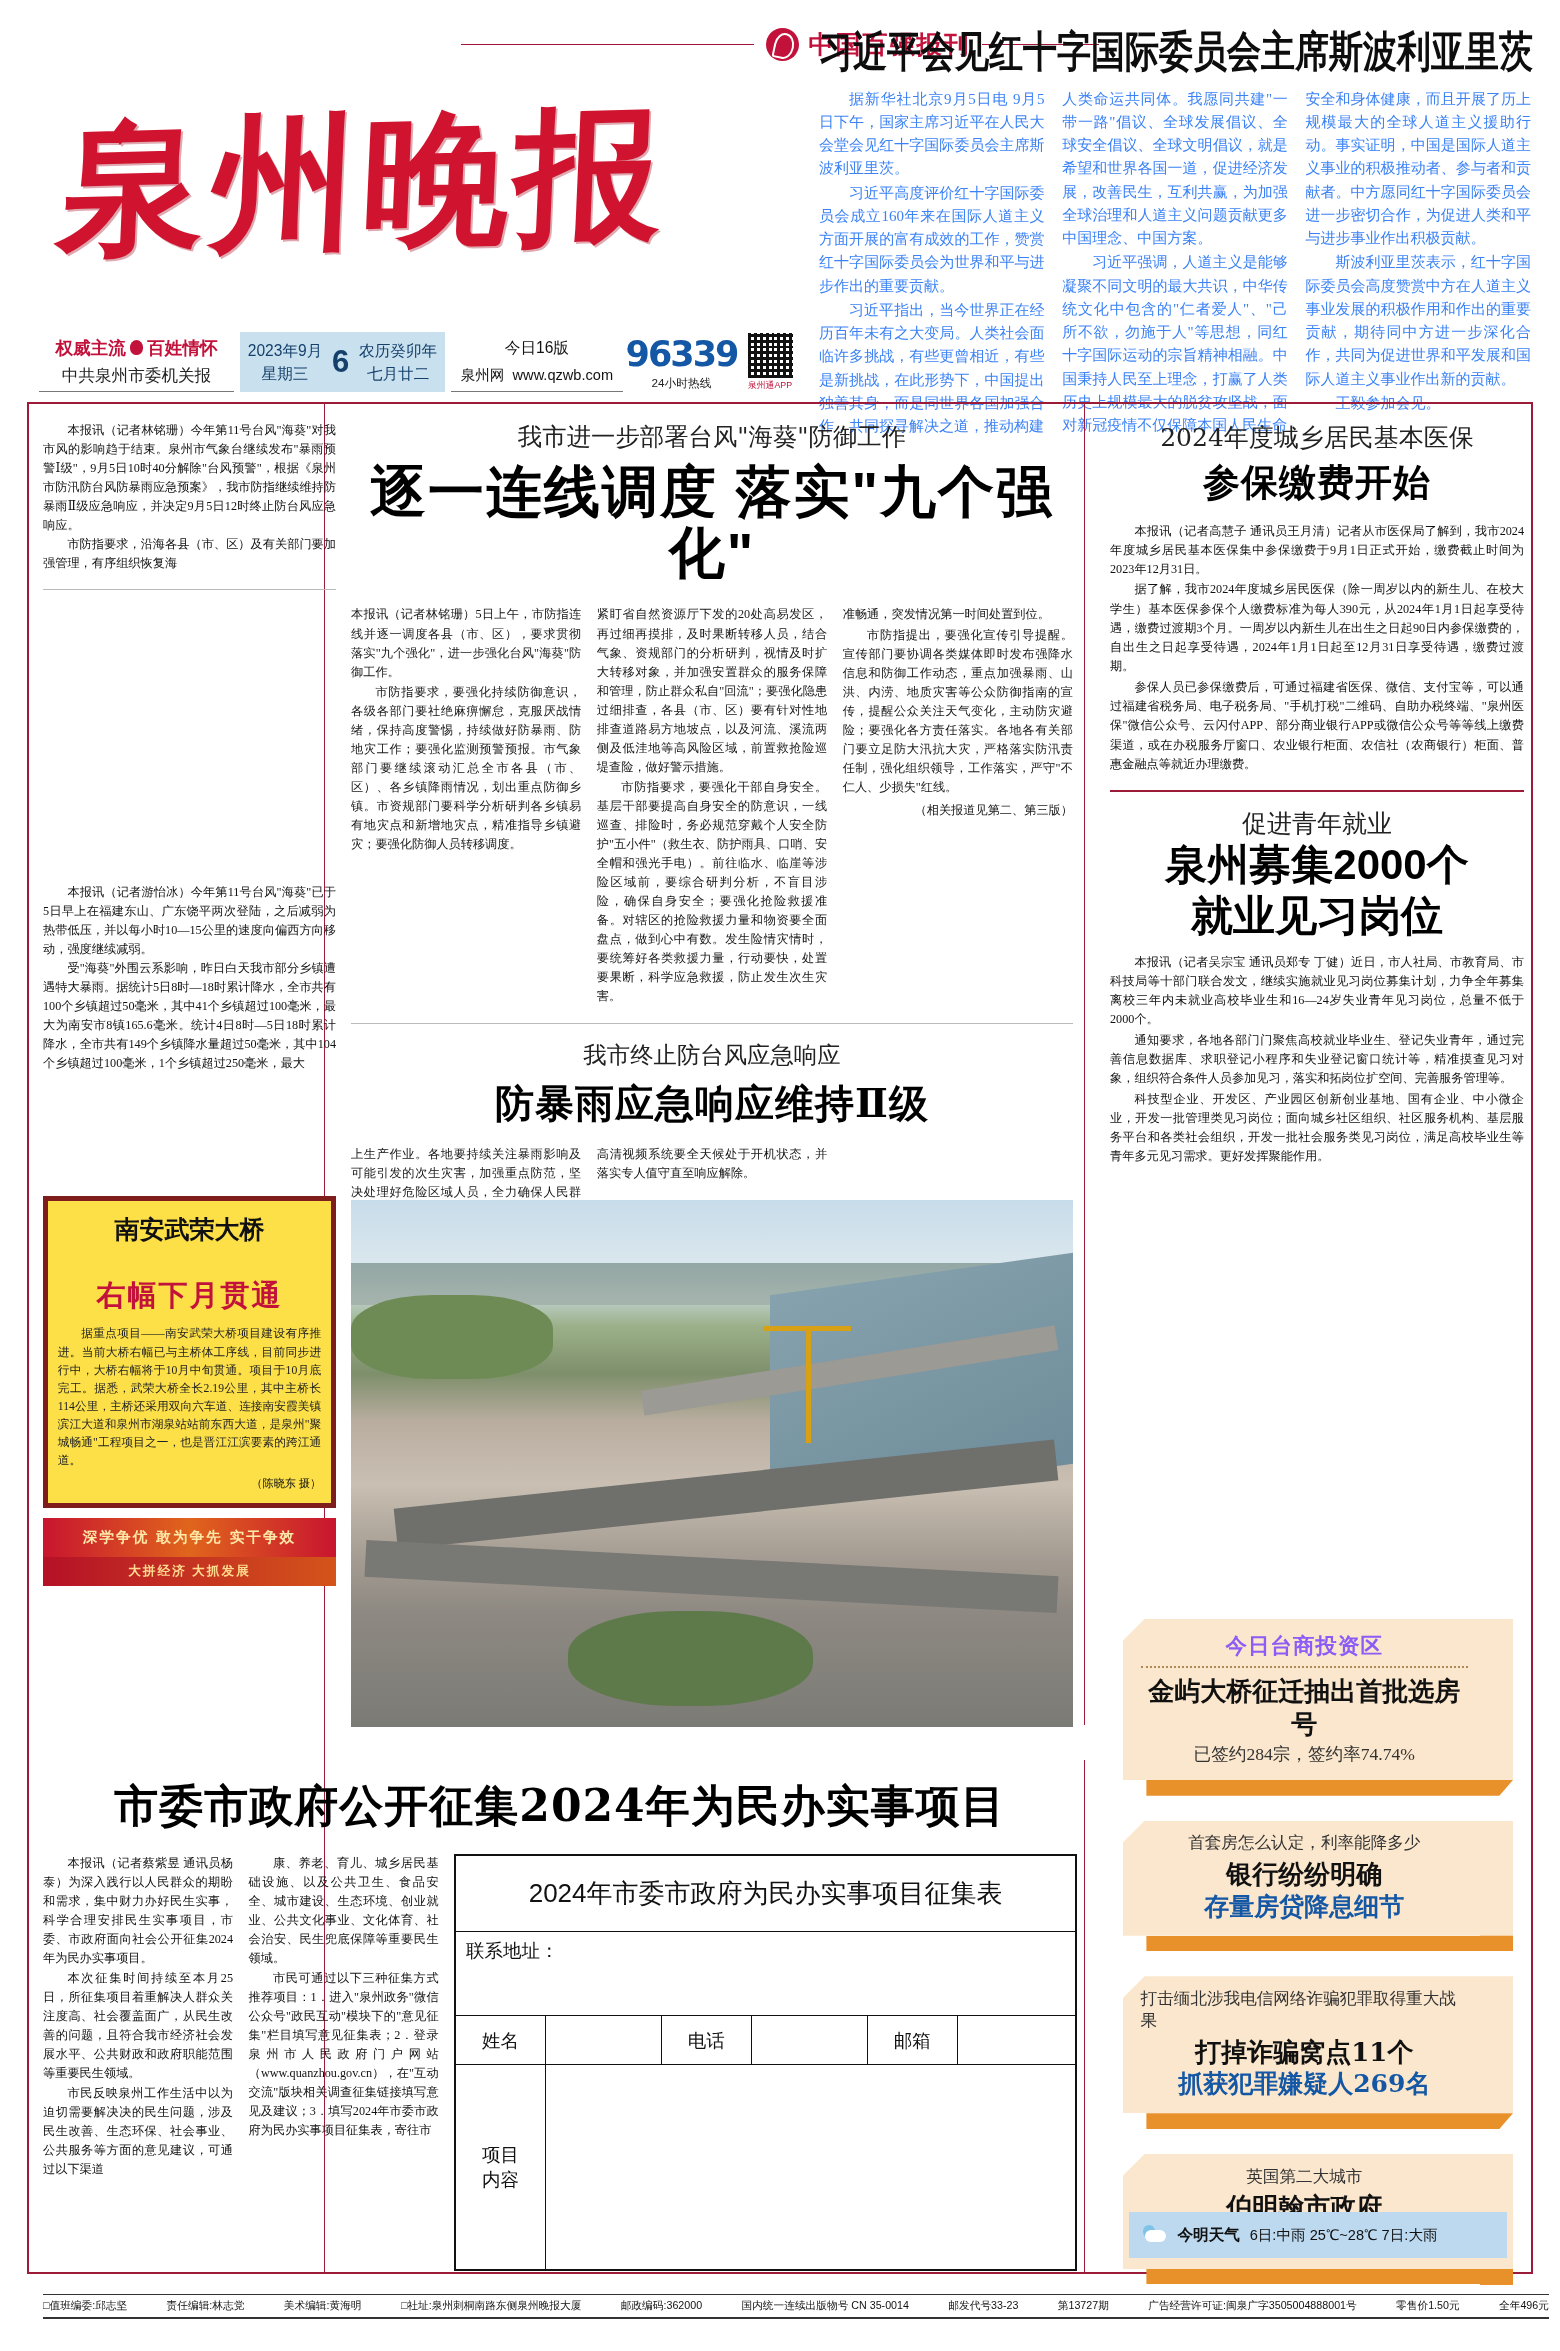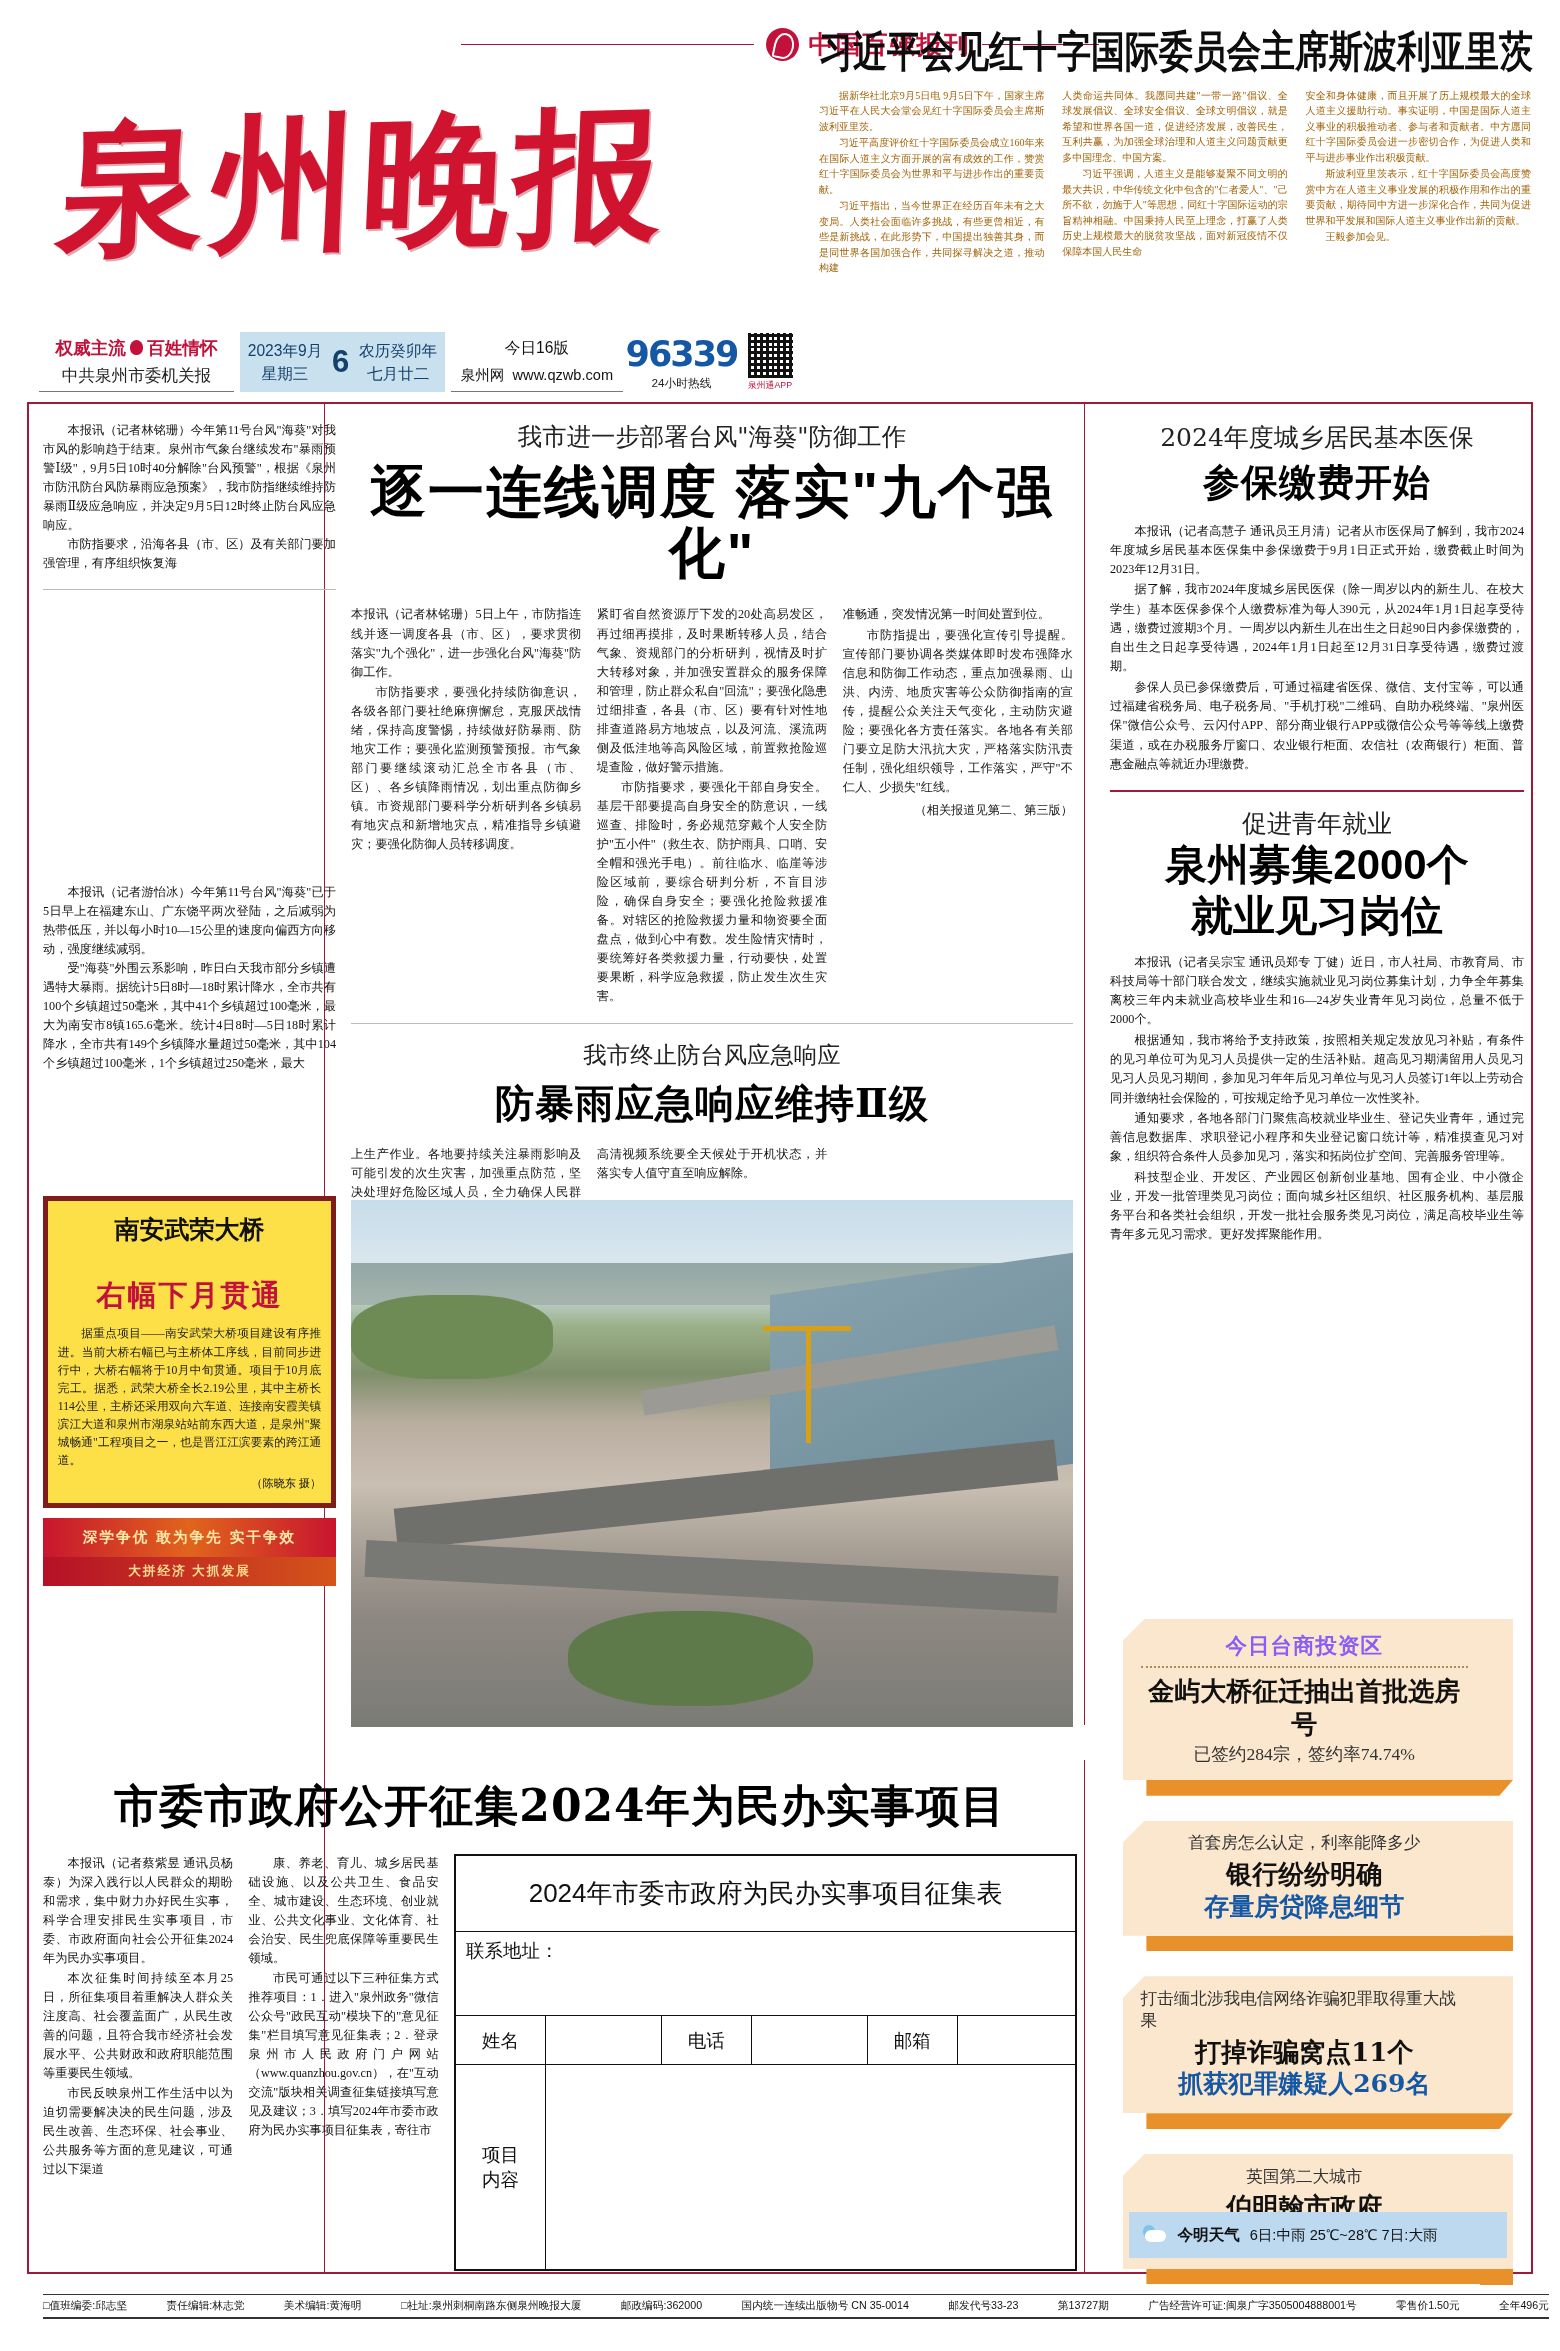--- a/index.html
+++ b/index.html
@@ -80,22 +80,22 @@
   .ib-qr .lbl { font-size:8.8px; color:#c2113b; margin-top:2px;}
 
   
   .lead-right { position:absolute; left:819px; top:27px; width:712px; }
   .lead-right h1 {
     font-size:34px; font-weight:bold; letter-spacing:0px; line-height:1.15;
     font-family:"DejaVu Serif", serif; color:#0d0d0d; white-space:nowrap;
     transform: scaleY(1.25); transform-origin: left top; margin-bottom:21.5px;
   }
   .lead-right .cols { display:flex; gap:17.6px; margin-top:15.6px; }
-  .lead-right .cols .c { flex:1; font-size:10px; line-height:1.55;
-    text-align:justify; color:#a16207; }
+  .lead-right .cols .c { flex:1; font-size:15px; line-height:1.55;
+    text-align:justify; color:#3b82f6; }
   .lead-right .cols .c p { text-indent:2em; margin-bottom:1px; }
   .lead-right .cols .c p.nf { text-indent:0; }
   .src { font-family:"Liberation Serif",serif; }
 
   
   .body-frame {
     position:absolute; left:27px; top:402px; width:1506px; height:1872px;
     border:2px solid #9b1b39;
   }
   .vline { position:absolute; top:0; bottom:0; width:1px; background:#9b1b39; }
@@ -455,21 +455,20 @@
       <p>参保人员已参保缴费后，可通过福建省医保、微信、支付宝等，可以通过福建省税务局、电子税务局、"手机打税"二维码、自助办税终端、"泉州医保"微信公众号、云闪付APP、部分商业银行APP或微信公众号等等线上缴费渠道，或在办税服务厅窗口、农业银行柜面、农信社（农商银行）柜面、普惠金融点等就近办理缴费。</p>
     </div>
 
     <div class="redline"></div>
 
     <div class="rbox-head1">促进青年就业</div>
     <div class="rbox-head3">泉州募集2000个</div>
     <div class="rbox-head3">就业见习岗位</div>
     <div style="margin-top:11.7px;">
       <p>本报讯（记者吴宗宝 通讯员郑专 丁健）近日，市人社局、市教育局、市科技局等十部门联合发文，继续实施就业见习岗位募集计划，力争全年募集离校三年内未就业高校毕业生和16—24岁失业青年见习岗位，总量不低于2000个。</p>
-      <p>根据通知，我市将给予支持政策，按照相关规定发放见习补贴，有条件的见习单位可为见习人员提供一定的生活补贴。超高见习期满留用人员见习见习人员见习期间，参加见习年年后见习单位与见习人员签订1年以上劳动合同并缴纳社会保险的，可按规定给予见习单位一次性奖补。</p>
       <p>通知要求，各地各部门门聚焦高校就业毕业生、登记失业青年，通过完善信息数据库、求职登记小程序和失业登记窗口统计等，精准摸查见习对象，组织符合条件人员参加见习，落实和拓岗位扩空间、完善服务管理等。</p>
       <p>科技型企业、开发区、产业园区创新创业基地、国有企业、中小微企业，开发一批管理类见习岗位；面向城乡社区组织、社区服务机构、基层服务平台和各类社会组织，开发一批社会服务类见习岗位，满足高校毕业生等青年多元见习需求。更好发挥聚能作用。</p>
     </div>
   </div>
 
   <div class="cards">
 
     <div class="card">
       <div class="tab">第七至第十版</div>
       <div class="inner">

